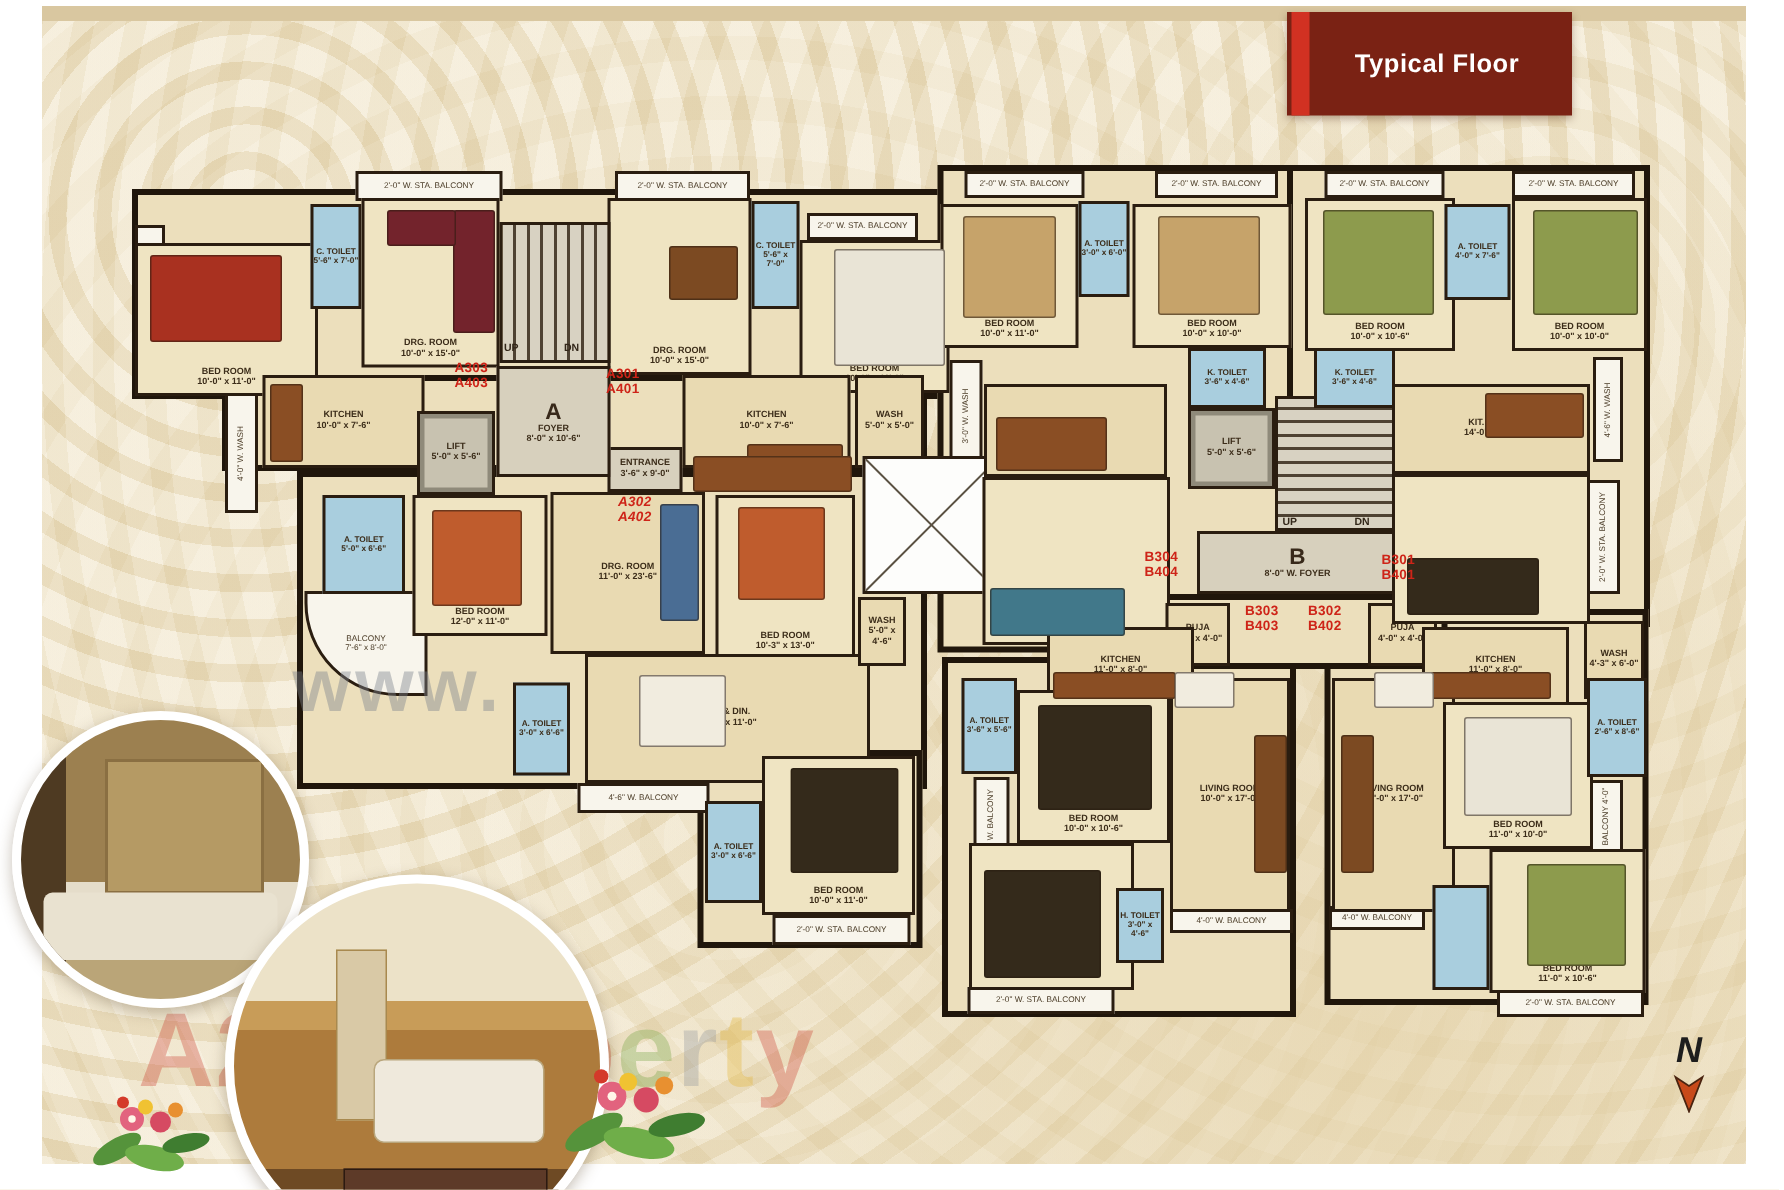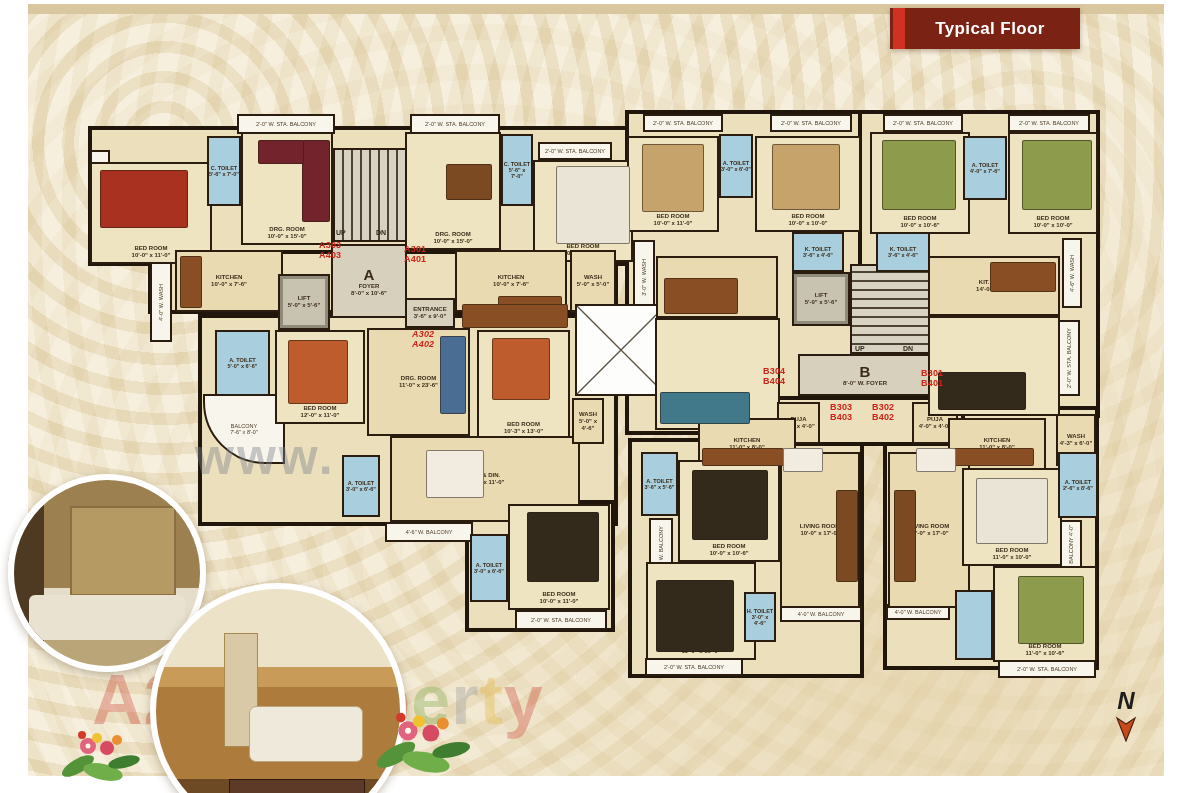--- a/index.html
+++ b/index.html
@@ -6,22 +6,22 @@
   body{width:1189px;height:793px;position:relative;background:#ffffff;overflow:hidden;
        font-family:"Liberation Sans",sans-serif;}
   .paper{position:absolute;left:28px;top:4px;width:1136px;height:772px;
     background:
       radial-gradient(circle at 78% 88%, rgba(228,210,168,.7), rgba(228,210,168,0) 55%),
       repeating-radial-gradient(circle at 12% 18%, rgba(222,204,162,.40) 0 12px, rgba(247,240,224,.40) 12px 30px),
       repeating-radial-gradient(circle at 88% 28%, rgba(222,204,162,.35) 0 14px, rgba(247,240,224,.35) 14px 34px),
       repeating-radial-gradient(circle at 40% 72%, rgba(222,204,162,.32) 0 16px, rgba(247,240,224,.30) 16px 40px),
       #f4ecd7;}
   .topbar{position:absolute;left:28px;top:4px;width:1136px;height:10px;background:#d9c7a0;}
-  .title-box{position:absolute;left:858px;top:8px;width:190px;height:41px;background:#7a2214;
-    box-shadow:0 2px 5px rgba(80,40,20,.35);display:flex;align-items:center;justify-content:center;margin-left:32px;}
+  .title-box{position:absolute;left:858px;top:8px;width:190px;height:69px;background:#7a2214;
+    box-shadow:0 2px 5px rgba(80,40,20,.35);display:flex;align-items:center;justify-content:center;}
   .title-box::before{content:"";position:absolute;left:3px;top:0;width:12px;height:100%;background:#d13122;}
   .title-text{color:#fff;font-weight:bold;font-size:17px;letter-spacing:.4px;padding-left:10px;}
   #plan{position:absolute;left:0;top:0;width:1189px;height:793px;}
   .slab{position:absolute;box-sizing:border-box;background:#ecdfbc;border:4px solid #20160b;}
   .room{position:absolute;box-sizing:border-box;border:2px solid #2a1d10;display:flex;flex-direction:column;
         align-items:center;justify-content:center;text-align:center;z-index:3;}
   .rm{background:#efe4c2;justify-content:flex-end;padding-bottom:3px;}
   .rm2{background:#e9dab2;}
   .tlt{background:#a9cede;}
   .bal{background:#f8f5ec;border-width:2px;z-index:2;}
@@ -317,21 +317,21 @@
     <div class="furn" style="left: 498px; top: 296px; width: 62px; height: 14px; background: rgb(138, 78, 36);"></div>
     <div class="furn" style="left: 462px; top: 304px; width: 104px; height: 22px; background: rgb(138, 78, 36);"></div>
     <div class="furn" style="left: 664px; top: 278px; width: 72px; height: 34px; background: rgb(138, 78, 36);"></div>
     <div class="furn" style="left: 990px; top: 262px; width: 64px; height: 28px; background: rgb(138, 78, 36);"></div>
     <div class="furn" style="left: 702px; top: 448px; width: 80px; height: 16px; background: rgb(138, 78, 36);"></div>
     <div class="furn" style="left: 952px; top: 448px; width: 80px; height: 16px; background: rgb(138, 78, 36);"></div>
     <div class="furn" style="left: 426px; top: 450px; width: 56px; height: 46px; background: rgb(241, 236, 223);"></div>
     <div class="furn" style="left: 446px; top: 164px; width: 44px; height: 34px; background: rgb(124, 74, 34);"></div>
     <div class="furn" style="left: 783px; top: 448px; width: 38px; height: 22px; background: rgb(241, 236, 223);"></div>
     <div class="furn" style="left: 916px; top: 448px; width: 38px; height: 22px; background: rgb(241, 236, 223);"></div>
-    <div class="unit" style="left: 303px; top: 241px; margin-left: 16px;">
+    <div class="unit" style="left: 303px; top: 241px;">
       <div>A303</div>
       <div>A403</div>
     </div>
     <div class="unit" style="left: 404px; top: 245px;">
       <div>A301</div>
       <div>A401</div>
     </div>
     <div class="unit" style="left: 412px; top: 330px; font-style: italic;">
       <div>A302</div>
       <div>A402</div>

